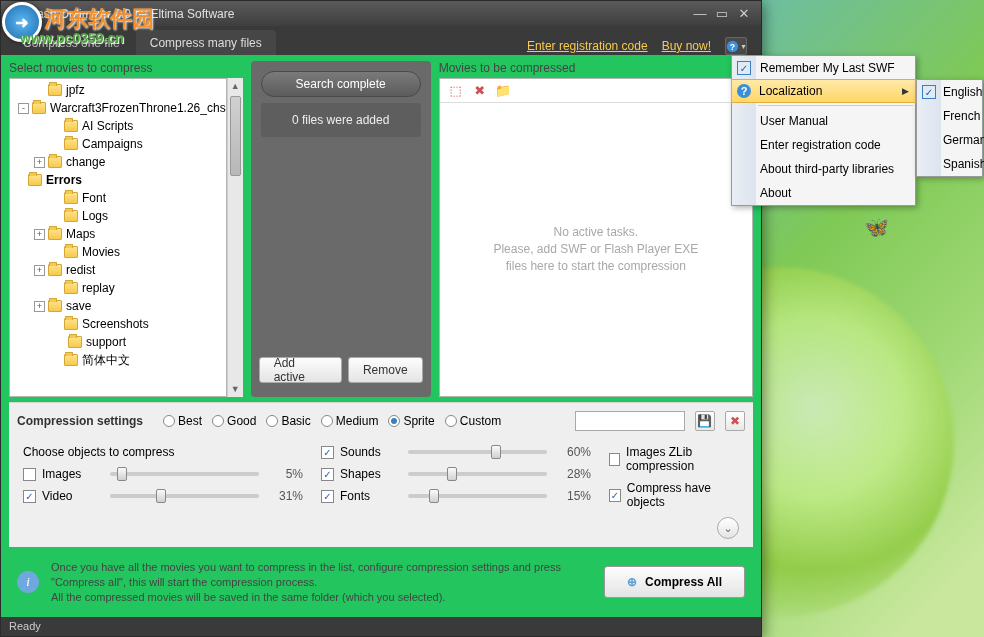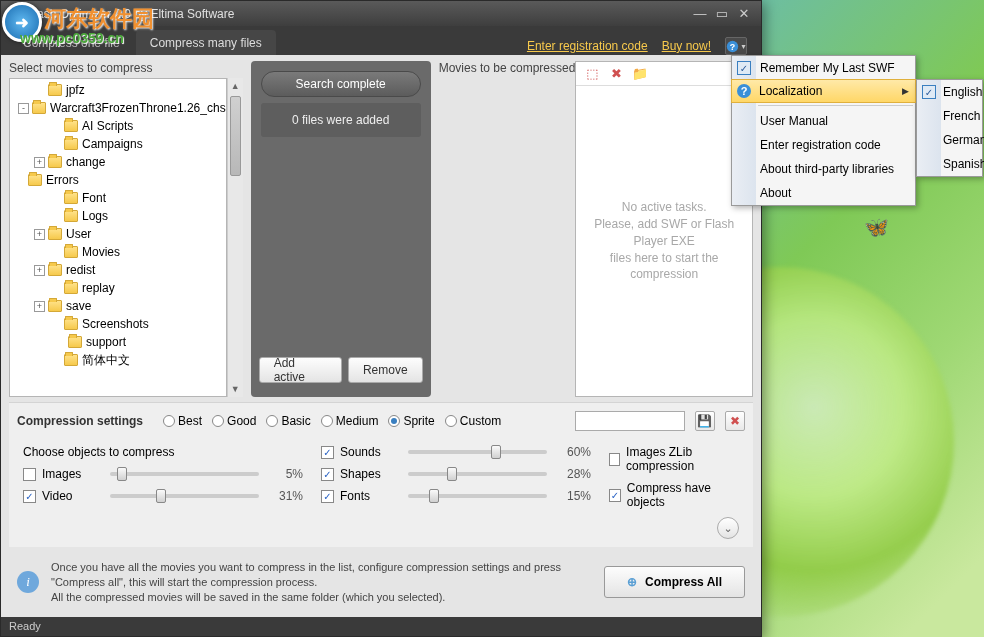--- a/index.html
+++ b/index.html
@@ -11,26 +11,26 @@
 .titlebar .icon-circ { width: 14px; height: 14px; background: #50a0e0; border-radius: 50%; margin-right: 6px; }
 .titlebar .spacer { flex: 1; }
 .titlebar .winbtn { width: 22px; height: 18px; display: flex; align-items: center; justify-content: center; color: #ccc; font-size: 13px; cursor: pointer; }
 .tabbar { height: 30px; background: #3a3a3a; display: flex; align-items: flex-end; padding: 0 8px; }
 .tab { padding: 6px 14px 5px; background: #464646; color: #ddd; font-size: 12px; border-radius: 4px 4px 0 0; margin-right: 2px; cursor: pointer; }
 .tab.inactive { background: transparent; color: #bbb; }
 .tab-links { flex: 1; display: flex; justify-content: flex-end; align-items: center; gap: 14px; padding-right: 6px; }
 .tab-links a { color: #f7c94c; font-size: 12px; text-decoration: underline; cursor: pointer; }
 .help-btn { width: 22px; height: 18px; background: #4a4a4a; border: 1px solid #666; border-radius: 2px; display: flex; align-items: center; justify-content: center; cursor: pointer; }
 .help-btn svg { width: 13px; height: 13px; }
-.content { flex: 1; background: #e5e5e5; display: flex; flex-direction: column; padding: 6px 8px 8px; gap: 5px; }
+.content { flex: 1; background: #22c55e; display: flex; flex-direction: column; padding: 6px 8px 8px; gap: 5px; }
 .top-row { display: flex; gap: 8px; height: 336px; }
 .movies-list-pane { flex: 0 0 232px; display: flex; flex-direction: column; }
 .pane-label { font-size: 12px; color: #444; margin-bottom: 3px; }
 .center-pane { flex: 0 0 180px; display: flex; flex-direction: column; align-items: center; padding-top: 8px; }
-.queue-pane { flex: 1; display: flex; flex-direction: row; }
+.queue-pane { flex: 1; display: flex; flex-direction: column; }
 .tree { flex: 1; background: #fff; border: 1px solid #b5b5b5; overflow: auto; font-size: 12px; padding: 2px 0; }
 .tree-item { display: flex; align-items: center; height: 18px; padding-left: 4px; cursor: pointer; white-space: nowrap; }
 .tree-item .exp { width: 11px; height: 11px; border: 1px solid #999; font-size: 9px; line-height: 9px; text-align: center; margin-right: 3px; color: #555; background: #fff; }
 .tree-item .exp.none { border: none; }
 .folder-ico { width: 14px; height: 12px; background: linear-gradient(#ffe28a, #f6c94c); border: 1px solid #d4a837; border-radius: 1px; margin-right: 4px; position: relative; }
 .folder-ico::before { content: ""; position: absolute; top: -3px; left: 0; width: 6px; height: 3px; background: #f6c94c; border: 1px solid #d4a837; border-bottom: none; border-radius: 1px 1px 0 0; }
 .scrollbar { width: 16px; background: #e8e8e8; border-left: 1px solid #ccc; position: relative; }
 .scrollbar .thumb { position: absolute; left: 2px; right: 2px; top: 18px; height: 80px; background: linear-gradient(#d0d0d0, #b8b8b8); border: 1px solid #999; border-radius: 2px; }
 .scrollbar .arrow { position: absolute; left: 0; right: 0; height: 16px; display: flex; align-items: center; justify-content: center; font-size: 9px; color: #666; }
 .scrollbar .arrow.up { top: 0; } .scrollbar .arrow.dn { bottom: 0; }
@@ -136,39 +136,39 @@
               <div class="tree-item" style="padding-left: 40px;">
                 <span class="exp none"></span>
                 <span class="folder-ico"></span>
                 <span>Campaigns</span>
               </div>
               <div class="tree-item" style="padding-left: 24px;">
                 <span class="exp">+</span>
                 <span class="folder-ico"></span>
                 <span>change</span>
               </div>
-              <div class="tree-item" style="">
+              <div class="tree-item" style=" font-weight: bold;">
                 <span class="exp none"></span>
                 <span class="folder-ico"></span>
                 <span>Errors</span>
               </div>
               <div class="tree-item" style="padding-left: 40px; text-align: right;">
                 <span class="exp none"></span>
                 <span class="folder-ico"></span>
                 <span>Font</span>
               </div>
               <div class="tree-item" style="padding-left: 40px;">
                 <span class="exp none"></span>
                 <span class="folder-ico"></span>
                 <span>Logs</span>
               </div>
               <div class="tree-item" style="padding-left: 24px;">
                 <span class="exp">+</span>
                 <span class="folder-ico"></span>
-                <span>User</span>
+                <span>Maps</span>
               </div>
               <div class="tree-item" style="padding-left: 40px;">
                 <span class="exp none"></span>
                 <span class="folder-ico"></span>
                 <span>Movies</span>
               </div>
               <div class="tree-item" style="padding-left: 24px;">
                 <span class="exp">+</span>
                 <span class="folder-ico"></span>
                 <span>redist</span>

